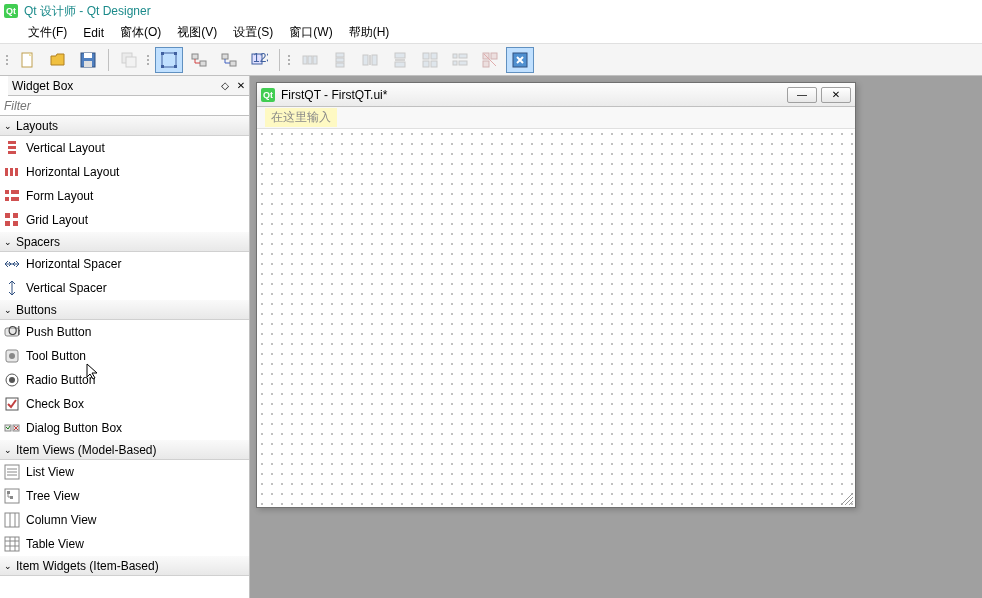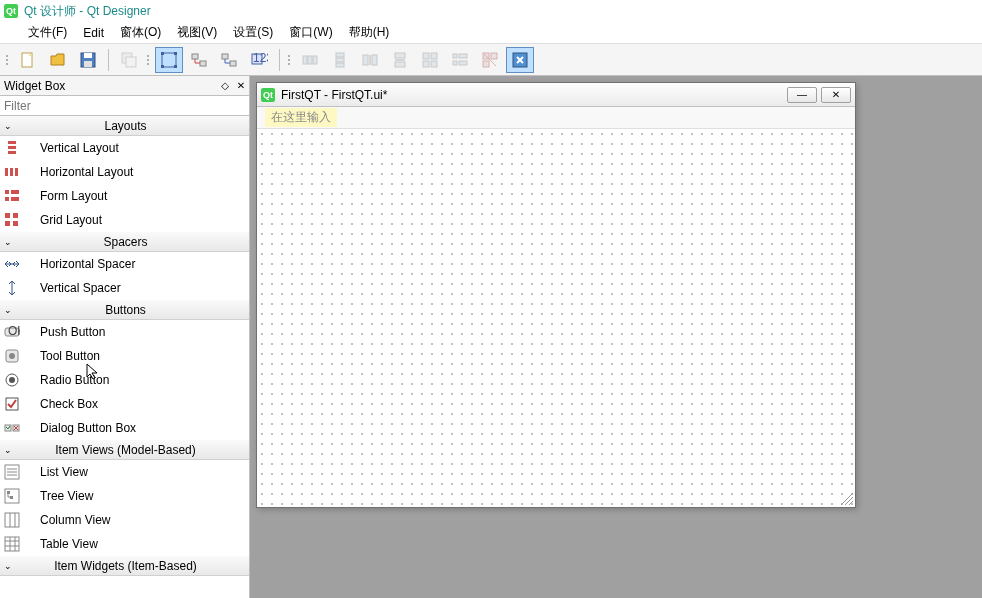--- a/index.html
+++ b/index.html
@@ -20,30 +20,30 @@
 .tool-btn.disabled { opacity: 0.4; }
 .tool-sep { width: 1px; height: 22px; background: #c0c0c0; margin: 0 4px; }
 .tool-grip { width: 6px; height: 22px; display: flex; flex-direction: column; justify-content: center; gap: 2px; margin-right: 2px; }
 .tool-grip span { width: 2px; height: 2px; background: #999; border-radius: 50%; margin-left: 2px; }
 
 
 .content { display: flex; height: calc(100% - 76px); }
 
 
 .widgetbox { width: 250px; background: #fff; border-right: 1px solid #c0c0c0; display: flex; flex-direction: column; }
-.wb-title { height: 20px; background: #f5f5f5; border-bottom: 1px solid #c0c0c0; display: flex; align-items: center; padding-left: 4px; font-family: "SimSun", sans-serif; position: relative; }
+.wb-title { height: 20px; background: #f5f5f5; border-bottom: 1px solid #c0c0c0; display: flex; align-items: center; padding-left: 4px; font-family: "SimSun", sans-serif; position: relative; margin-left: 8px; }
 .wb-title .title-text { flex: 1; }
 .wb-title .wb-btn { width: 16px; height: 14px; display: flex; align-items: center; justify-content: center; font-size: 10px; cursor: default; }
 .wb-filter { height: 20px; border-bottom: 1px solid #c0c0c0; }
-.wb-filter input { width: 100%; height: 100%; border: none; padding: 0 4px; outline: none; font-family: "SimSun", sans-serif; color: #000000; }
+.wb-filter input { width: 100%; height: 100%; border: none; padding: 0 4px; outline: none; font-family: "SimSun", sans-serif; color: #000000; font-style: italic; }
 .wb-list { flex: 1; overflow-y: hidden; }
 .wb-category { height: 20px; background: linear-gradient(#fafafa, #e8e8e8); border-bottom: 1px solid #d0d0d0; display: flex; align-items: center; padding-left: 4px; cursor: default; }
 .wb-category .chev { width: 12px; font-size: 9px; }
-.wb-category .cat-label { flex: 1; text-align: center; padding-right: 14px; }
-.wb-item { height: 24px; display: flex; align-items: center; padding-left: 4px; gap: 20px; cursor: default; }
+.wb-category .cat-label { flex: 1; text-align: left; padding-right: 14px; }
+.wb-item { height: 24px; display: flex; align-items: center; padding-left: 4px; gap: 6px; cursor: default; }
 .wb-item .wi-icon { width: 16px; height: 16px; display: flex; align-items: center; justify-content: center; }
 
 
 .mdi { flex: 1; background: #a0a0a0; padding: 6px; }
 .designer-window { width: 600px; height: 426px; background: #fff; border: 1px solid #707070; box-shadow: 2px 2px 6px rgba(0,0,0,0.2); }
 .dw-title { height: 24px; background: linear-gradient(#fdfdfd, #ebebeb); border-bottom: 1px solid #c0c0c0; display: flex; align-items: center; padding: 0 4px; }
 .dw-title .qt-icon { width: 14px; height: 14px; background: #41cd52; color: #fff; font-size: 9px; font-weight: bold; display: flex; align-items: center; justify-content: center; margin-right: 6px; border-radius: 2px; }
 .dw-title .dw-name { flex: 1; }
 .dw-title .win-btn { width: 30px; height: 16px; border: 1px solid #a0a0a0; border-radius: 2px; margin-left: 4px; display: flex; align-items: center; justify-content: center; font-size: 10px; background: linear-gradient(#fff,#e8e8e8); cursor: default; }
 .dw-menubar { height: 22px; background: #f8f8f8; border-bottom: 1px solid #e0e0e0; display: flex; align-items: center; padding-left: 8px; }

